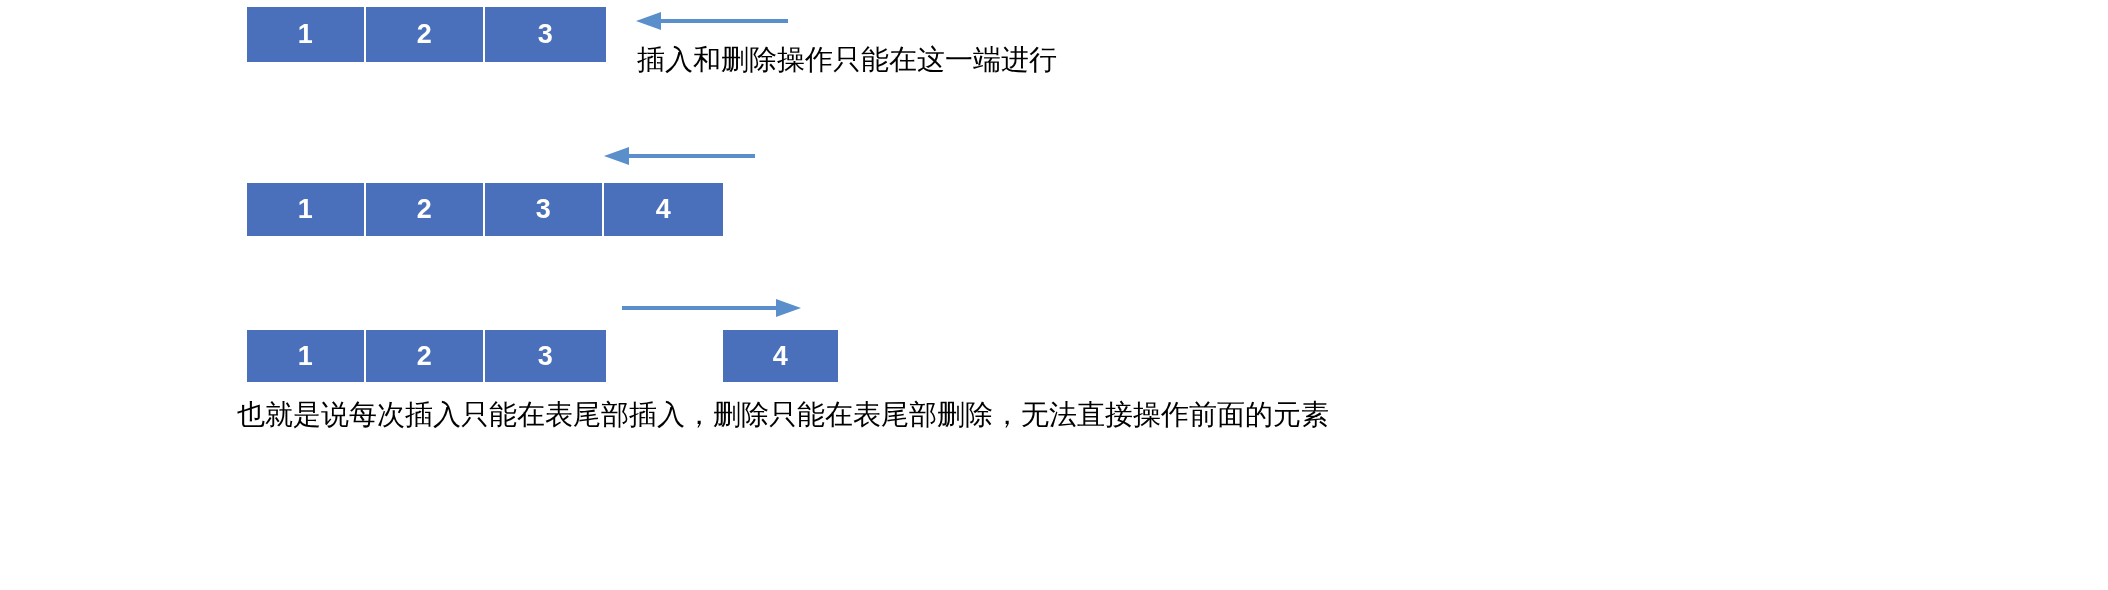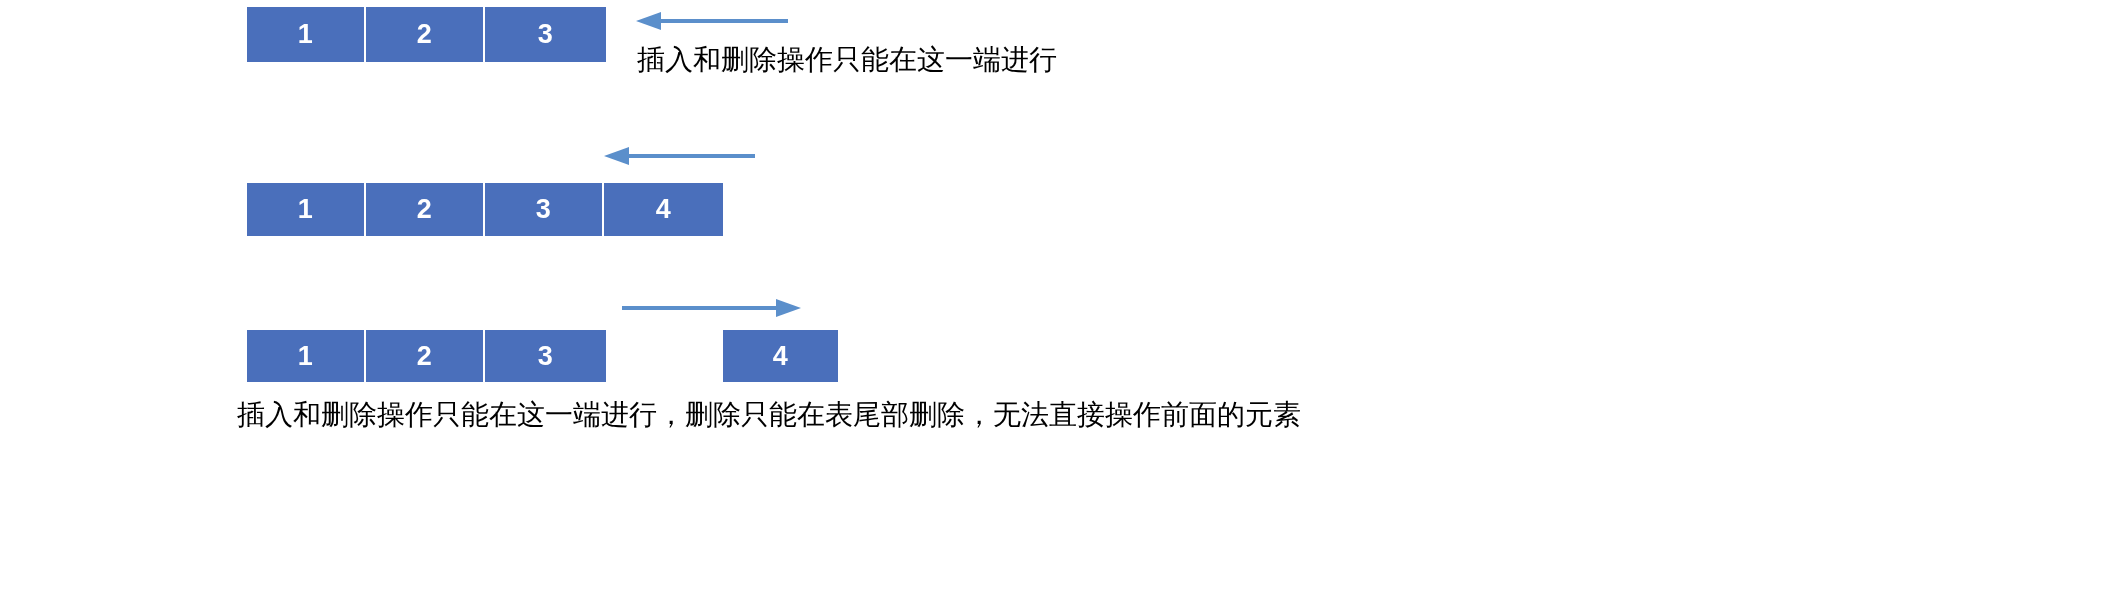--- a/index.html
+++ b/index.html
@@ -79,15 +79,15 @@
       <line x1="1" y1="11" x2="156" y2="11" stroke="#5B8FCB" stroke-width="4"></line>
       <polygon points="180,11 155,2 155,20" fill="#5B8FCB"></polygon>
     </svg>
   </div>
 
   <div class="cell" style="left:247px; top:330px; width:117px; height:52px; font-size:27px;">1</div>
   <div class="cell" style="left:366px; top:330px; width:117px; height:52px; font-size:27px;">2</div>
   <div class="cell" style="left:485px; top:330px; width:121px; height:52px; font-size:27px;">3</div>
   <div class="cell" style="left:723px; top:330px; width:115px; height:52px; font-size:27px;">4</div>
 
-  <div class="annot" style="left:237px; top:397px; font-size:28px;">插入和删除操作只能在这一端进行，删除只能在表尾部删除，无法直接操作前面的元素</div>
+  <div class="annot" style="left:237px; top:397px; font-size:28px;">也就是说每次插入只能在表尾部插入，删除只能在表尾部删除，无法直接操作前面的元素</div>
 
 </div>
 
 </body></html>

